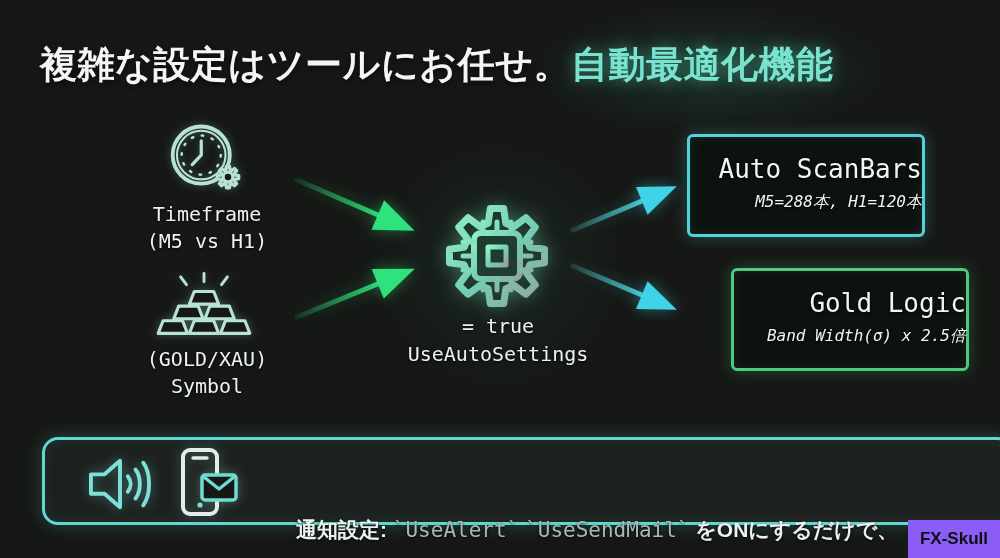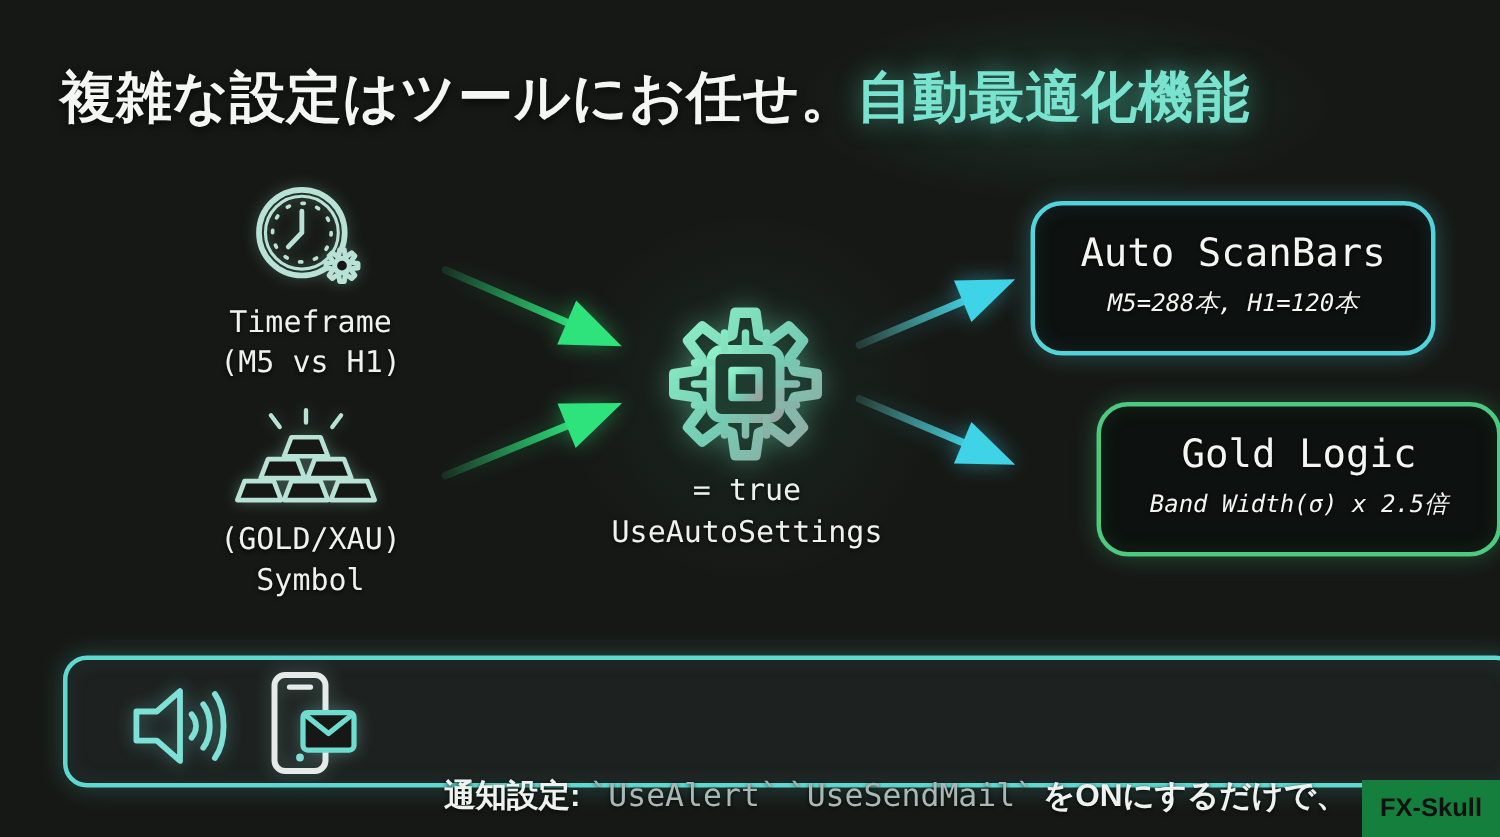--- a/index.html
+++ b/index.html
@@ -35,22 +35,22 @@
     filter:drop-shadow(0 0 5px rgba(150,230,205,0.30)); }
   .svg-engine  { left:437px; top:196px; width:120px; height:120px;
     filter:drop-shadow(0 0 9px rgba(110,240,190,0.40)); }
   .svg-arrow-green { filter:drop-shadow(0 0 7px rgba(50,226,125,0.45)); }
   .svg-arrow-cyan  { filter:drop-shadow(0 0 7px rgba(65,212,230,0.45)); }
   .arrow-tf   { left:293px; top:172px; width:135px; height:68px; }
   .arrow-sym  { left:293px; top:255px; width:135px; height:70px; }
   .arrow-scan { left:563px; top:172px; width:130px; height:66px; }
   .arrow-gold { left:563px; top:258px; width:130px; height:66px; }
 
-  .out-box { position:absolute; left:687px; width:270px; border-radius:21px;
-    background:rgba(9,13,11,0.6); text-align:center; color:#f2f5f2;
+  .out-box { position:absolute; left:687px; width:238px; border-radius:6px;
+    background:rgba(9,13,11,0.6); text-align:right; color:#f2f5f2;
     font-family:"DejaVu Sans Mono", monospace; }
   .out-box-scan { top:134px; height:103px; border:3px solid var(--box1_border,#53d4dc);
     box-shadow:0 0 16px rgba(85,213,222,0.30), inset 0 0 14px rgba(85,213,222,0.10); }
   .out-box-gold { top:268px; height:103px; border:3px solid var(--box2_border,#4cca80);
     box-shadow:0 0 16px rgba(76,202,128,0.30), inset 0 0 14px rgba(76,202,128,0.10);margin-left:44px; }
   .out-title  { font-size:26px; margin-top:17px; text-shadow:0 1px 3px rgba(0,0,0,0.8); }
   .out-detail { font-size:16px; margin-top:8px;  text-shadow:0 1px 3px rgba(0,0,0,0.8);font-style:italic; }
 
   .notify-bar { position:absolute; left:42px; top:437px; width:971px; height:88px;
     border:3px solid var(--bar_border,#5fd8d2); border-radius:16px; background:#1d211f;
@@ -59,21 +59,21 @@
     filter:drop-shadow(0 0 6px rgba(110,225,215,0.45)); }
   .svg-phone   { left:135px; top:7px; width:60px; height:76px; position:absolute;
     filter:drop-shadow(0 0 6px rgba(150,225,215,0.35)); }
   .notify-text { position:absolute; left:251px; top:15px; font-size:21px; line-height:30px;
     color:#eef2ef; font-weight:bold; white-space:pre-wrap;
     text-shadow:0 1px 3px rgba(0,0,0,0.8); }
   .notify-text .code { font-family:"DejaVu Sans Mono", monospace; font-weight:normal;
     color:var(--code_text,#a9b8b2); }
 
   .watermark { position:absolute; right:0; bottom:0; width:92px; height:38px; z-index:5;
-    background:#15803d; color:#101010; font-weight:bold; font-size:17px;
+    background:#8b5cf6; color:#101010; font-weight:bold; font-size:17px;
     display:flex; align-items:center; justify-content:center;
     font-family:"Liberation Sans", sans-serif; }
 </style>
 </head>
 <body>
 
 <div id="stage">
 
   <svg width="0" height="0" style="position:absolute" aria-hidden="true">
     <defs>

